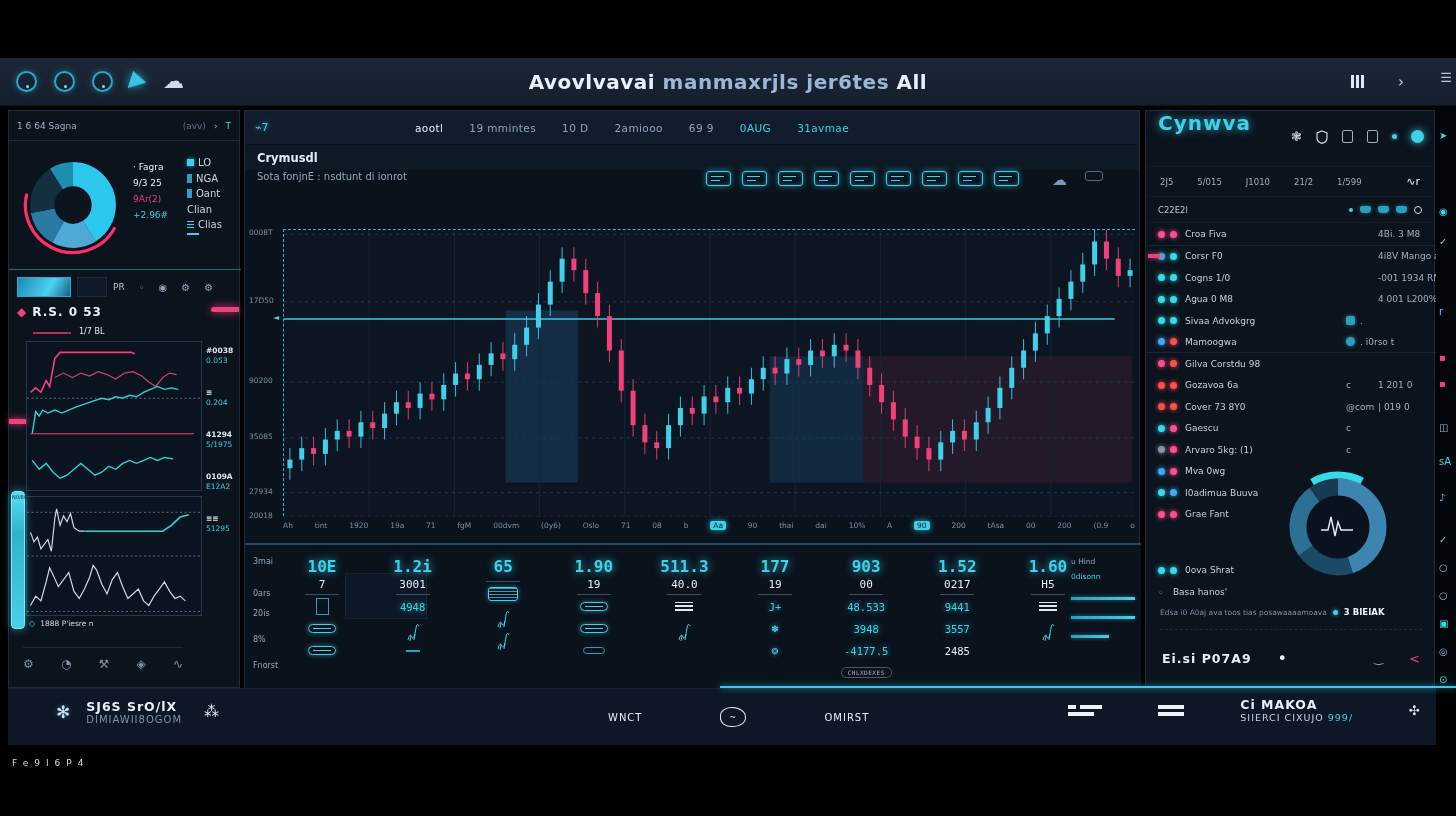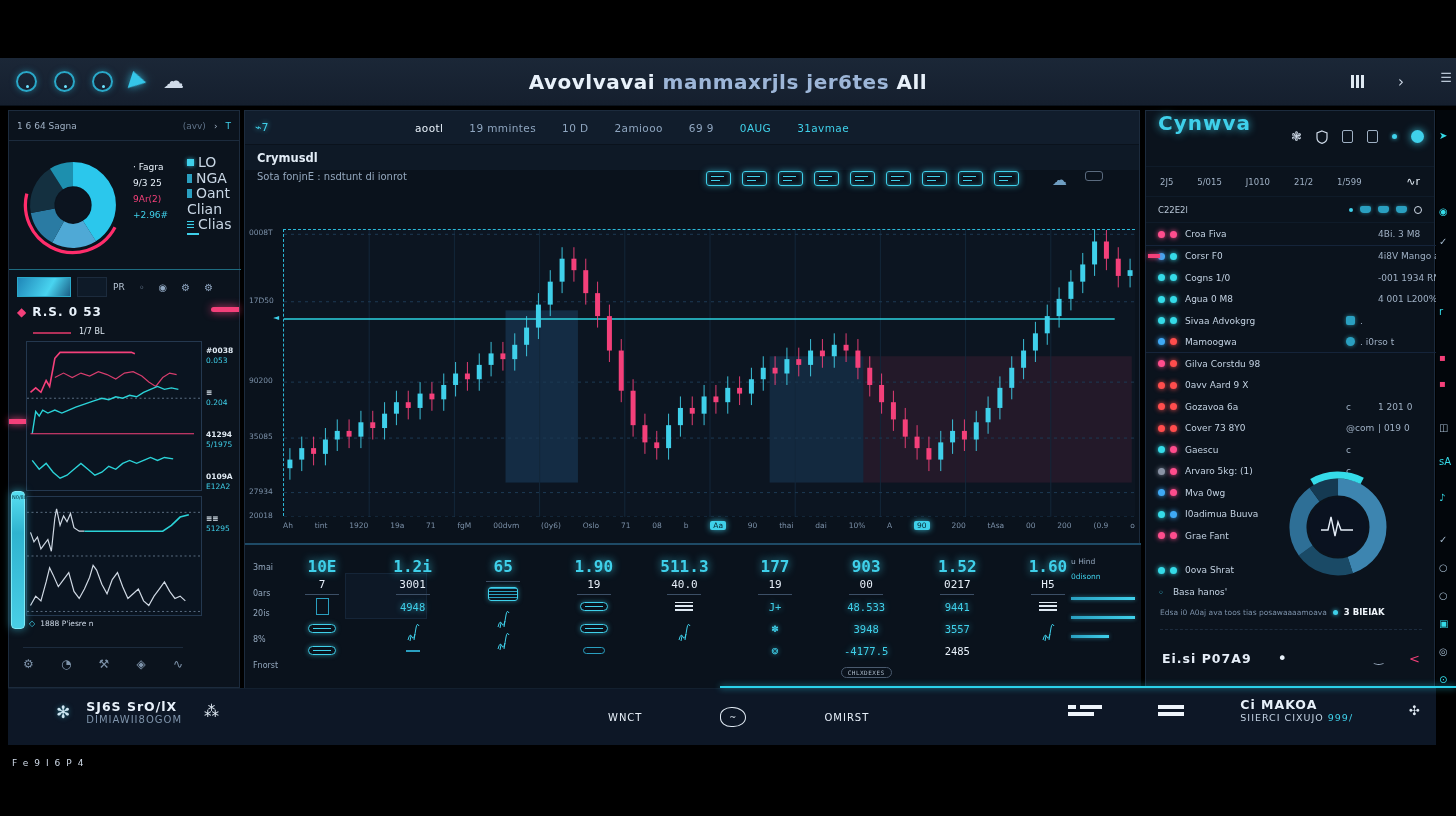--- a/index.html
+++ b/index.html
@@ -43,21 +43,21 @@
   #sidebar{left:8px;top:110px;width:232px;height:578px}
   #center{left:244px;top:110px;width:896px;height:578px;background:#0a121c}
   #right{left:1145px;top:110px;width:290px;height:578px}
   #edge{left:1436px;top:110px;width:20px;height:578px;background:#02060b;border:none}
 
   
   #sb-head{height:30px;border-bottom:1px solid var(--line);display:flex;align-items:center;justify-content:space-between;padding:0 8px;font-size:9px;color:#9fb0c4}
   #sb-head .r{display:flex;gap:8px;align-items:center}
   #sb-donut-svg{position:absolute;left:8px;top:38px;width:112px;height:112px}
   .sb-dlabels{position:absolute;left:124px;top:48px;font-size:9px;line-height:16px}
-  .sb-legend{position:absolute;left:178px;top:44px;font-size:14px;line-height:15.5px;color:#c8d6e4}
+  .sb-legend{position:absolute;left:178px;top:44px;font-size:10px;line-height:15.5px;color:#c8d6e4}
   .sb-legend .row{display:flex;align-items:center;gap:4px}
   .lg-sq{width:7px;height:7px;background:var(--cyan);box-shadow:0 0 4px rgba(63,208,234,.8)}
   .lg-bar{width:5px;height:9px;background:var(--cyan2)}
   .lg-grid{width:7px;height:7px;background:repeating-linear-gradient(0deg,#3fd0ea 0 1px,#06202b 1px 3px)}
   .lg-dash{width:12px;height:2px;background:#3fd0ea}
   #sb-div{position:absolute;left:0;top:158px;width:232px;height:1px;background:#1e6b80}
   #sb-tabs{position:absolute;left:8px;top:165px;width:216px;height:22px;display:flex;align-items:center;gap:6px}
   #sb-thumb{width:54px;height:20px;background:linear-gradient(120deg,#1f86b8,#49d4f0 60%,#1b5f86);border:1px solid #2aa8c8}
   #sb-box{width:30px;height:20px;background:#0e1a28;border:1px solid #1c2b3d}
   #sb-tabs .tic{color:#8fa6c0;font-size:10px;margin-left:8px}
@@ -606,21 +606,21 @@
         <span>200</span>
         <span>tAsa</span>
         <span>00</span>
         <span>200</span>
         <span>(0.9</span>
         <span>o</span>
       </div>
     <div id="c-stats">
       <div id="st-ghost"></div>
       <div id="st-labels">
-          <div style="top: 18px;">3mai</div>
+          <div style="top: 12px;">3mai</div>
           <div style="top: 44px;">0ars</div>
           <div style="top: 64px;">20is</div>
           <div style="top: 90px;">8%</div>
           <div style="top: 116px;">Fnorst</div>
         </div>
       <div id="st-cols">
           <div class="scol">
             <div class="st-big">10E</div>
             <div class="st-sub">7</div>
             <div class="scell">
@@ -820,25 +820,20 @@
           <span class="wlabel">Mamoogwa</span>
           <span class="wr2">
             <span class="micon-ci"></span>
             <span>. i0rso t</span>
           </span>
         </div>
         <div class="wrow">
           <span class="wdot" style="background: rgb(255, 77, 141); box-shadow: rgb(255, 77, 141) 0px 0px 5px;"></span>
           <span class="wdot" style="background: rgb(255, 77, 77); box-shadow: rgb(255, 77, 77) 0px 0px 5px;"></span>
           <span class="wlabel">Gilva Corstdu 98</span>
-        </div>
-        <div class="wrow">
-          <span class="wdot" style="background: rgb(255, 77, 77); box-shadow: rgb(255, 77, 77) 0px 0px 5px;"></span>
-          <span class="wdot" style="background: rgb(255, 77, 77); box-shadow: rgb(255, 77, 77) 0px 0px 5px;"></span>
-          <span class="wlabel">0avv Aard 9 X</span>
         </div>
         <div class="wrow">
           <span class="wdot" style="background: rgb(255, 77, 77); box-shadow: rgb(255, 77, 77) 0px 0px 5px;"></span>
           <span class="wdot" style="background: rgb(255, 77, 77); box-shadow: rgb(255, 77, 77) 0px 0px 5px;"></span>
           <span class="wlabel">Gozavoa 6a</span>
           <span class="wmid">c</span>
           <span class="wright">1 201 0</span>
         </div>
         <div class="wrow">
           <span class="wdot" style="background: rgb(255, 77, 77); box-shadow: rgb(255, 77, 77) 0px 0px 5px;"></span>

